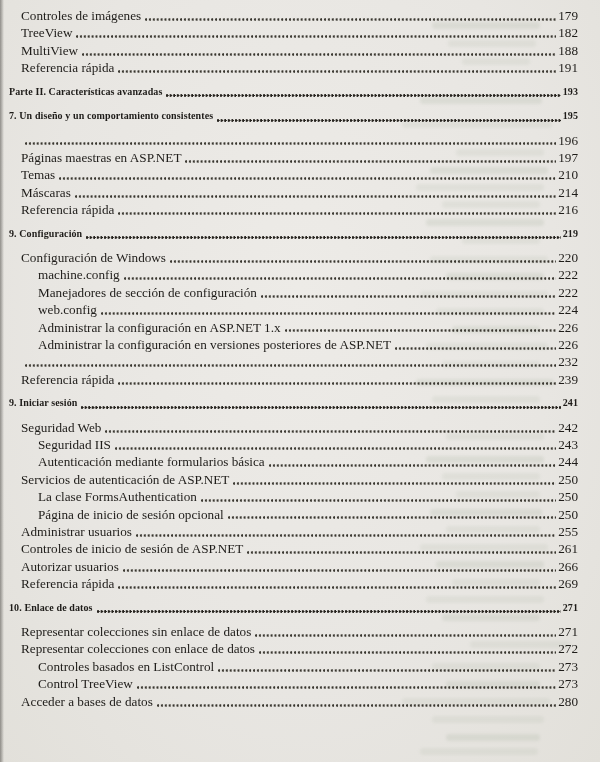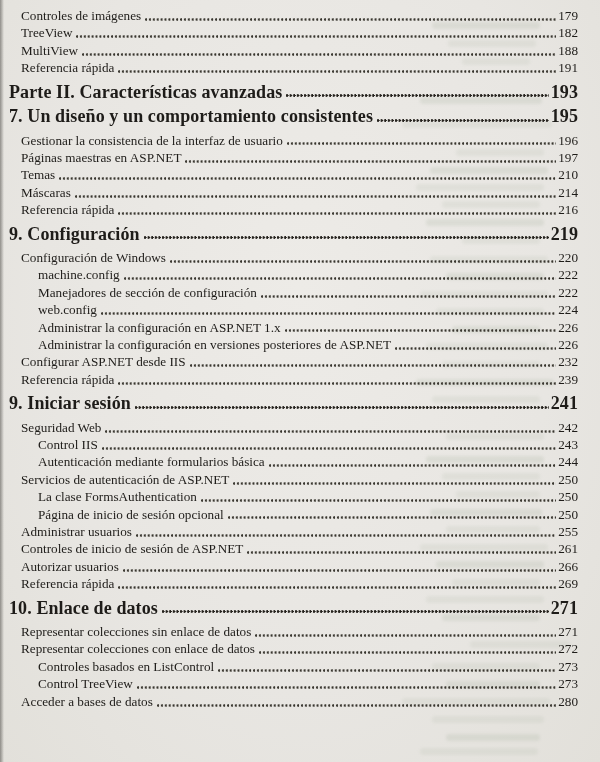--- a/index.html
+++ b/index.html
@@ -33,21 +33,21 @@
     height: 3px;
     margin: 0 2px 3.5px 4px;
     background-image: radial-gradient(circle at 1.1px 1.5px, #39362f 1px, rgba(0,0,0,0) 1.35px);
     background-size: 3.9px 3px;
     background-repeat: repeat-x;
   }
   .row .page { flex: 0 0 auto; text-align: left; }
   .row.indent-1 { padding-left: 17px; font-family: Liberation Serif, serif; }
   .row.heading {
     font-weight: bold;
-    font-size: 18px;
+    font-size: 10px;
     height: 18.5px;
     line-height: 18.5px;
     margin: 6px 0 6px -12px;
     letter-spacing: 0.1px;
   }
   .row.heading .dots {
     background-image: radial-gradient(circle at 1.15px 1.5px, #26231e 1.15px, rgba(0,0,0,0) 1.45px);
     background-size: 3.6px 3px;
     margin-bottom: 4px;
   }
@@ -149,21 +149,20 @@
       <span class="label">Parte II. Características avanzadas</span>
       <span class="dots"></span>
       <span class="page">193</span>
     </div>
     <div class="row heading">
       <span class="label">7. Un diseño y un comportamiento consistentes</span>
       <span class="dots"></span>
       <span class="page">195</span>
     </div>
     <div class="row">
-      <span class="label">Gestionar la consistencia de la interfaz de usuario</span>
       <span class="dots"></span>
       <span class="page">196</span>
     </div>
     <div class="row">
       <span class="label">Páginas maestras en ASP.NET</span>
       <span class="dots"></span>
       <span class="page">197</span>
     </div>
     <div class="row">
       <span class="label">Temas</span>
@@ -209,41 +208,40 @@
       <span class="label">Administrar la configuración en ASP.NET 1.x</span>
       <span class="dots"></span>
       <span class="page">226</span>
     </div>
     <div class="row indent-1">
       <span class="label">Administrar la configuración en versiones posteriores de ASP.NET</span>
       <span class="dots"></span>
       <span class="page">226</span>
     </div>
     <div class="row">
-      <span class="label">Configurar ASP.NET desde IIS</span>
       <span class="dots"></span>
       <span class="page">232</span>
     </div>
     <div class="row">
       <span class="label">Referencia rápida</span>
       <span class="dots"></span>
       <span class="page">239</span>
     </div>
     <div class="row heading">
       <span class="label">9. Iniciar sesión</span>
       <span class="dots"></span>
       <span class="page">241</span>
     </div>
     <div class="row">
       <span class="label">Seguridad Web</span>
       <span class="dots"></span>
       <span class="page">242</span>
     </div>
     <div class="row indent-1">
-      <span class="label">Control IIS</span>
+      <span class="label">Seguridad IIS</span>
       <span class="dots"></span>
       <span class="page">243</span>
     </div>
     <div class="row indent-1">
       <span class="label">Autenticación mediante formularios básica</span>
       <span class="dots"></span>
       <span class="page">244</span>
     </div>
     <div class="row">
       <span class="label">Servicios de autenticación de ASP.NET</span>

